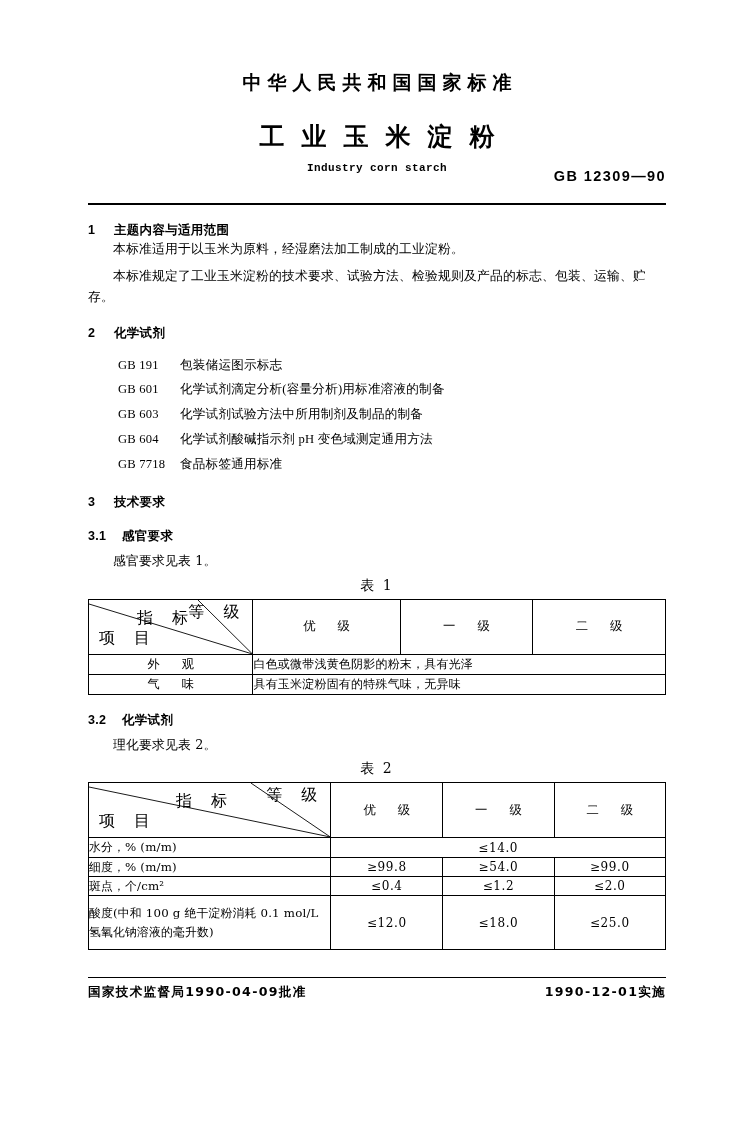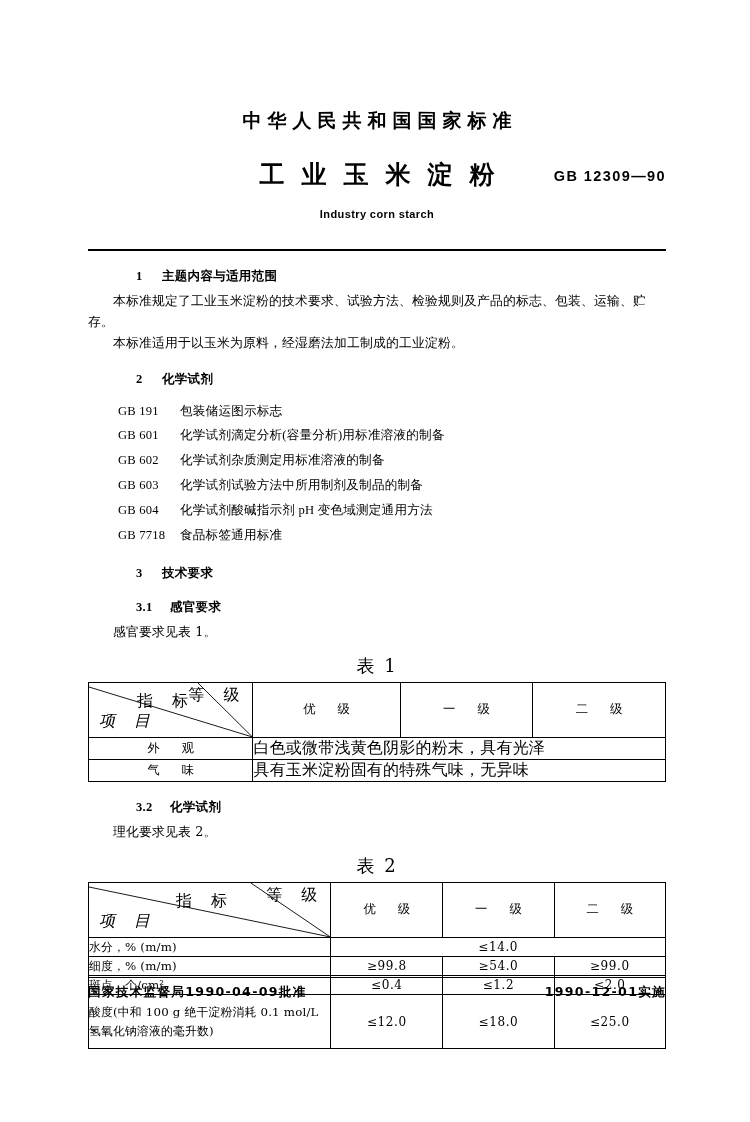--- a/index.html
+++ b/index.html
@@ -18,21 +18,21 @@
   .page {
     position: absolute;
     left: 88px;
     top: 0;
     width: 578px;
     height: 1122px;
   }
 
   
   .masthead {
-    padding-top: 110px;
+    padding-top: 72px;
     text-align: center;
     position: relative;
   }
   .nat-standard {
     font-family: "DejaVu Sans", "Liberation Sans", sans-serif;
     font-size: 19px;
     font-weight: bold;
     letter-spacing: 6px;
     text-indent: 6px;
     line-height: 1.1;
@@ -50,44 +50,43 @@
   .doc-title {
     margin-top: 30px;
     font-family: "DejaVu Sans", "Liberation Sans", sans-serif;
     font-size: 25px;
     font-weight: bold;
     letter-spacing: 17px;
     text-indent: 17px;
     line-height: 1.1;
   }
   .doc-title-en {
-    margin-top: 20px;
-    font-family: Liberation Sans, sans-serif;
+    margin-top: 12px;
+    font-family: Liberation Mono, monospace;
     font-size: 11px;
     font-weight: bold;
     letter-spacing: 0.4px;
     text-align: center;
   }
   .top-rule {
     margin-top: 29px;
     border-top: 2.2px solid #000;
     width: 100%;
   }
 
   
   .sec {
     margin-top: 17px;
   }
   .sec-head {
-    font-family: Liberation Serif, serif;
+    font-family: Liberation Sans, sans-serif;
     font-size: 12.5px;
     font-weight: bold;
     letter-spacing: 0.3px;
     white-space: nowrap;
-    margin-left: 48px;
   }
   .sec-head .num {
     display: inline-block;
     min-width: 26px;
   }
   .sec-head .num.sub {
     min-width: 34px;
   }
   .para {
     font-size: 12.8px;
@@ -116,22 +115,22 @@
     display: inline-block;
     width: 62px;
   }
   .refrow .rname {
     display: inline-block;
   }
 
   
   .tbl-caption {
     text-align: center;
-    font-size: 18px;
-    margin-top: 11px;
+    font-size: 14px;
+    margin-top: 5px;
     margin-bottom: 4px;
     letter-spacing: 2px;
   }
   table.gb {
     border-collapse: collapse;
     width: 100%;
     table-layout: fixed;
     font-size: 11.6px;
   }
   table.gb td {
@@ -168,21 +167,20 @@
   }
   .corner .lbl {
     position: absolute;
     font-size: 16px;
     letter-spacing: 7px;
     white-space: nowrap;
   }
   .corner .lbl-item {
     left: 10px;
     bottom: 5px;
-    font-style: italic;
   }
   .corner .lbl-index {
     left: 50%;
     transform: translateX(-58%);
     top: 8px;
   }
   .corner .lbl-grade {
     right: 6px;
     top: 2px;
   }
@@ -194,21 +192,21 @@
     line-height: 1.55;
   }
   .row-label.center {
     text-align: center;
     letter-spacing: 9px;
     text-indent: 9px;
     font-size: 12.2px;
   }
   .desc-cell {
     padding: 5px 4px 5px 12px;
-    font-size: 16px;
+    font-size: 12px;
     letter-spacing: 0.2px;
   }
   .val {
     text-align: center;
     font-size: 12px;
     padding: 5px 2px;
     letter-spacing: 0.6px;
   }
 
   
@@ -243,37 +241,34 @@
     <div class="std-number">GB 12309—90</div>
     <div class="doc-title">工业玉米淀粉</div>
     <div class="doc-title-en">Industry corn starch</div>
   </div>
   <div class="top-rule"></div>
 
   <div class="sec">
     <div class="sec-head">
       <span class="num">1</span><span>主题内容与适用范围</span>
     </div>
+    <div class="para tight">本标准适用于以玉米为原料，经湿磨法加工制成的工业淀粉。</div>
     <div class="para">本标准规定了工业玉米淀粉的技术要求、试验方法、检验规则及产品的标志、包装、运输、贮存。</div>
-    <div class="para tight">本标准适用于以玉米为原料，经湿磨法加工制成的工业淀粉。</div>
   </div>
 
   <div class="sec">
     <div class="sec-head">
       <span class="num">2</span><span>化学试剂</span>
     </div>
     <div class="reflist">
       <div class="refrow">
         <span class="code">GB 191</span><span class="rname">包装储运图示标志</span><span class="gap"></span><span></span>
       </div>
       <div class="refrow">
         <span class="code">GB 601</span><span class="rname">化学试剂</span><span class="gap"></span><span>滴定分析(容量分析)用标准溶液的制备</span>
-      </div>
-      <div class="refrow">
-        <span class="code">GB 602</span><span class="rname">化学试剂</span><span class="gap"></span><span>杂质测定用标准溶液的制备</span>
       </div>
       <div class="refrow">
         <span class="code">GB 603</span><span class="rname">化学试剂</span><span class="gap"></span><span>试验方法中所用制剂及制品的制备</span>
       </div>
       <div class="refrow">
         <span class="code">GB 604</span><span class="rname">化学试剂</span><span class="gap"></span><span>酸碱指示剂 pH 变色域测定通用方法</span>
       </div>
       <div class="refrow">
         <span class="code">GB 7718</span><span class="rname">食品标签通用标准</span><span class="gap"></span><span></span>
       </div>

